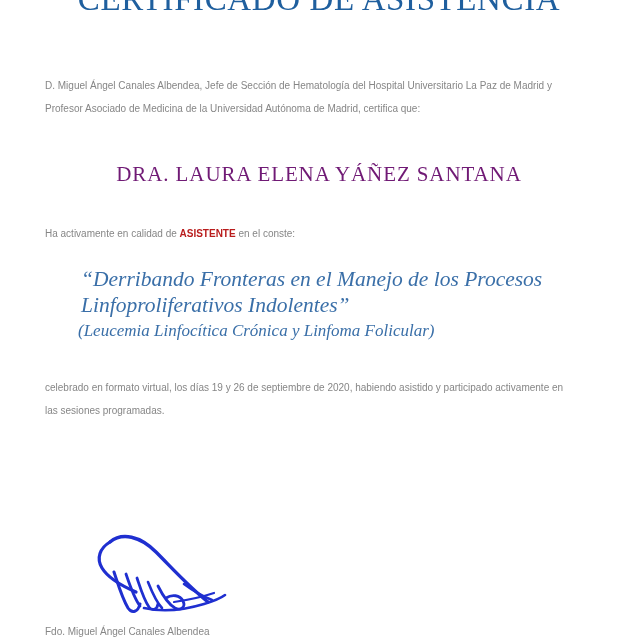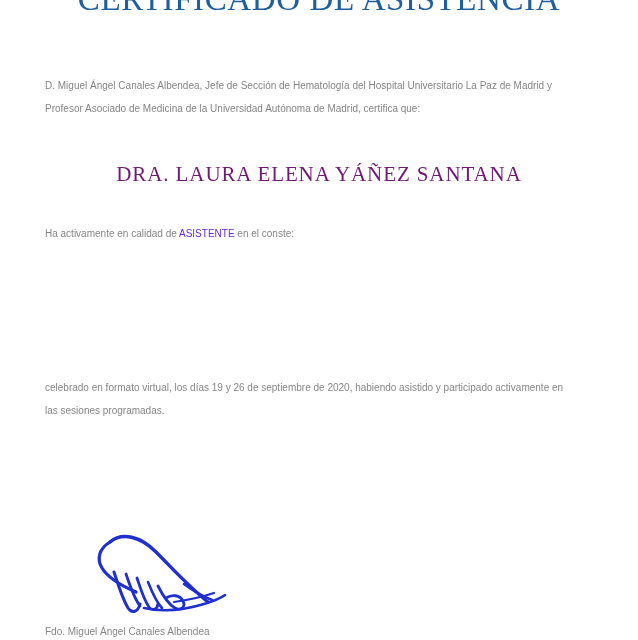--- a/index.html
+++ b/index.html
@@ -50,22 +50,22 @@
   .body-text {
     position: absolute;
     left: 45px;
     width: 515px;
     font-size: 10px;
     line-height: 23px;
     color: #868686;
     text-align: left;
   }
   .body-text b {
-    color: #6d28d9;
-    font-weight: normal;
+    color: #b91c1c;
+    font-weight: bold;
   }
 
   .para-intro   { top: 74px; }
   .para-role    { top: 222px; width: 420px; }
   .para-held    { top: 376px; width: 530px; }
   .para-purpose { top: 432px; width: 530px; }
   .para-place   { top: 497px; width: 330px; }
   .para-signer  { top: 620px; width: 400px; }
 
   
@@ -134,20 +134,24 @@
   </div>
 
   <div class="body-text para-intro">D. Miguel Ángel Canales Albendea, Jefe de Sección de Hematología del Hospital Universitario La Paz de Madrid y Profesor Asociado de Medicina de la Universidad Autónoma de Madrid, certifica que:</div>
 
   <div class="recipient">DRA. LAURA ELENA YÁÑEZ SANTANA</div>
 
   <div class="body-text para-role">
     <span>Ha activamente en calidad de </span><b>ASISTENTE</b><span> en el conste:</span>
   </div>
 
+  <div class="course-block">
+    <div class="course-title">“Derribando Fronteras en el Manejo de los Procesos Linfoproliferativos Indolentes”</div>
+    <div class="course-subtitle">(Leucemia Linfocítica Crónica y Linfoma Folicular)</div>
+  </div>
 
   <div class="body-text para-held">celebrado en formato virtual, los días 19 y 26 de septiembre de 2020, habiendo asistido y participado activamente en las sesiones programadas.</div>
 
 
 
   <div class="signature">
     <svg viewBox="0 0 140 86" xmlns="http://www.w3.org/2000/svg">
       <g fill="none" stroke="#1f2fd0" stroke-linecap="round" stroke-linejoin="round">
 
         <path d="M22 14 C 34 4, 52 8, 68 24 C 84 40, 100 58, 120 74" stroke-width="3.4"></path>

